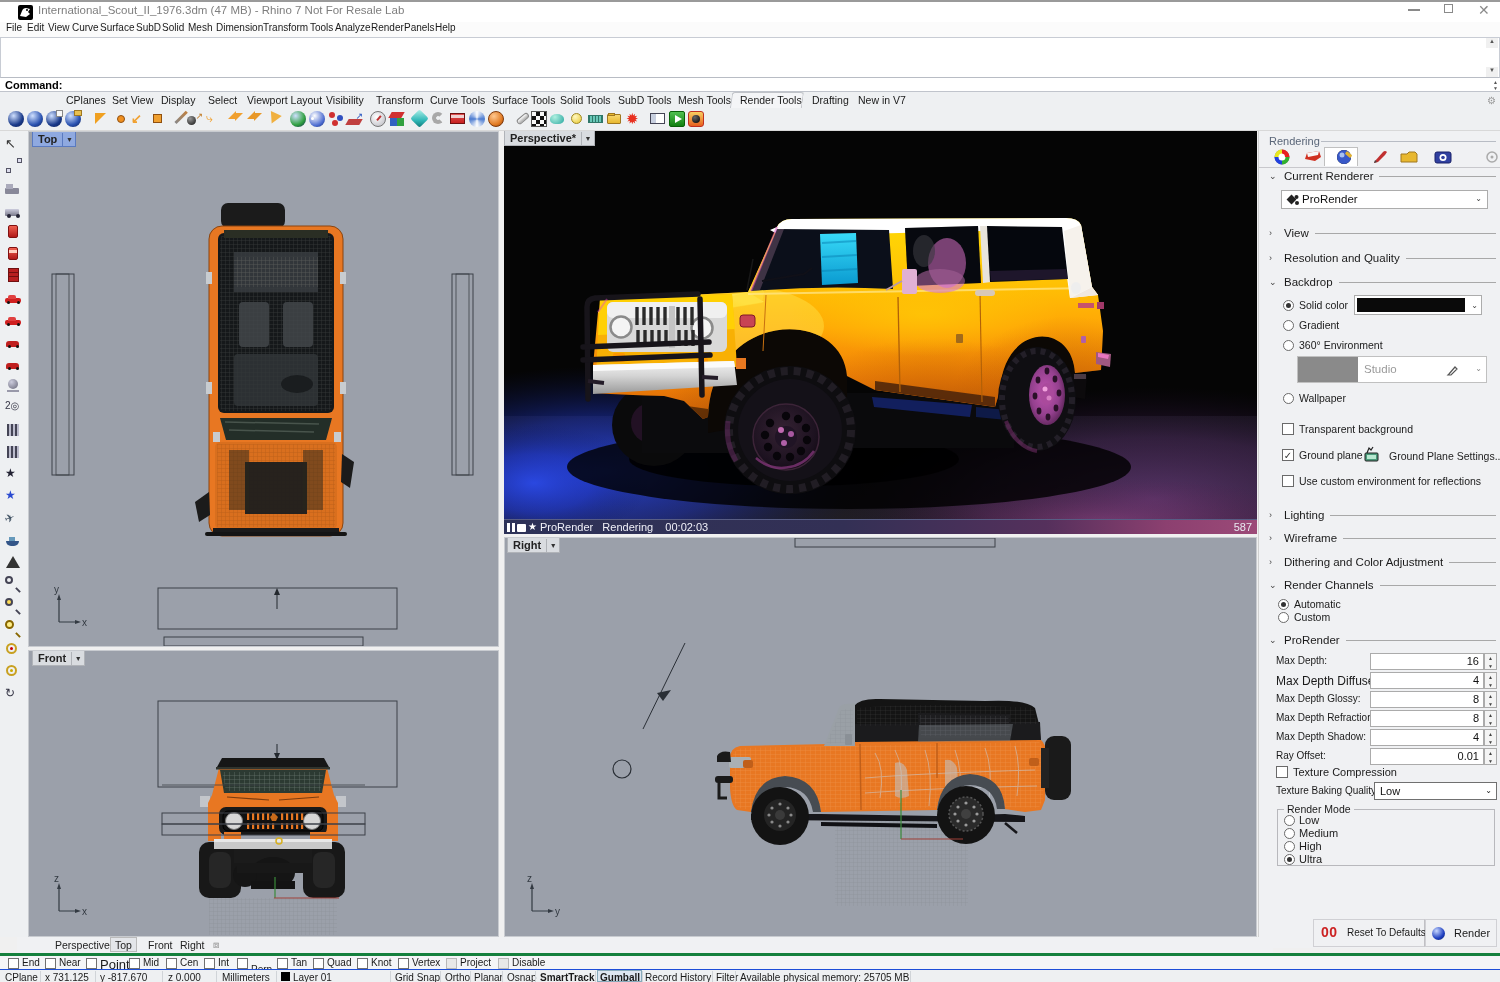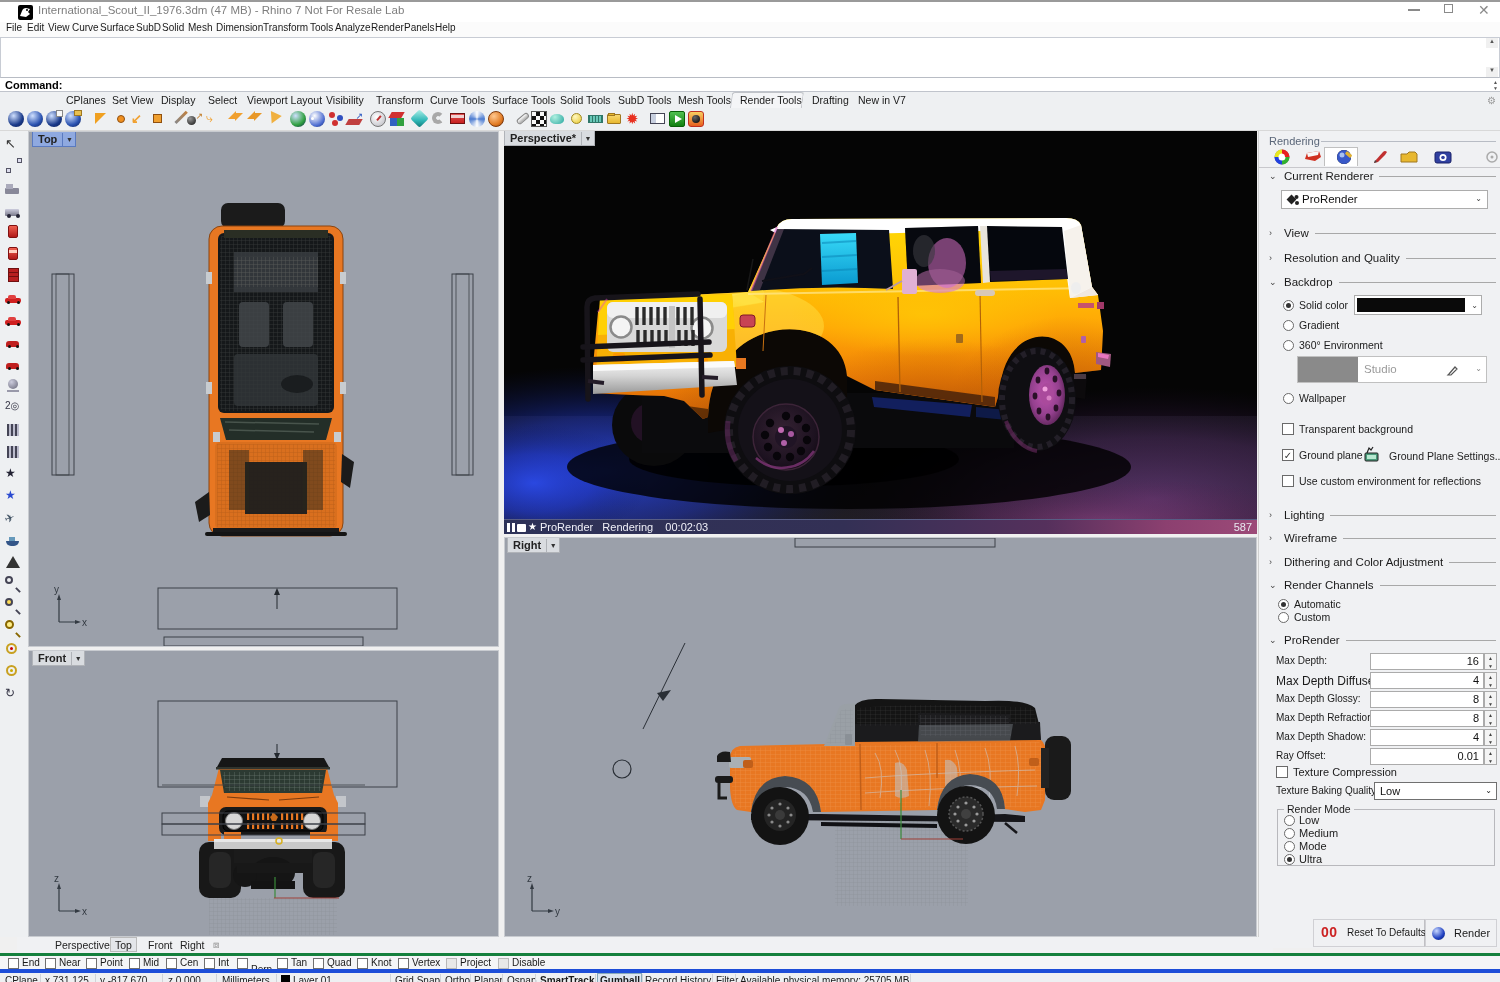--- a/index.html
+++ b/index.html
@@ -942,21 +942,21 @@
     <span style="position:absolute;left:5px;top:2px;font-size:11px;color:#111">Low</span>
     <span style="position:absolute;right:4px;top:3px;font-size:8px;color:#222">⌄</span>
   </div>
 <div style="position:absolute;left:1277px;top:809px;width:218px;height:57px;border:1px solid #b8b8bc"></div>
 <span style="position:absolute;left:1284px;top:803px;font-size:10.5px;color:#1a1a1a;background:#f0f1f3;padding:0 3px">Render Mode</span>
 <div class="radio" style="left:1284px;top:815px"></div>
 <span class="lbl" style="left:1299px;top:814px;font-size:11px">Low</span>
 <div class="radio" style="left:1284px;top:828px"></div>
 <span class="lbl" style="left:1299px;top:827px;font-size:11px">Medium</span>
 <div class="radio" style="left:1284px;top:841px"></div>
-<span class="lbl" style="left:1299px;top:840px;font-size:11px">Mode</span>
+<span class="lbl" style="left:1299px;top:840px;font-size:11px">High</span>
 <div class="radio sel" style="left:1284px;top:854px"></div>
 <span class="lbl" style="left:1299px;top:853px;font-size:11px">Ultra</span>
 <div style="position:absolute;left:1313px;top:919px;width:112px;height:28px;border:1px solid #d0d0d4;border-right:1px solid #c0c0c4;background:#f0f1f3">
 <span style="position:absolute;left:7px;top:4px;font-size:14px;font-weight:bold;color:#cc2222;letter-spacing:0.5px">00</span>
 <span style="position:absolute;left:33px;top:7px;font-size:10px;color:#1a1a1a;white-space:nowrap">Reset To Defaults</span>
   </div>
 <div style="position:absolute;left:1425px;top:919px;width:72px;height:28px;border:1px solid #d0d0d4;background:#f0f1f3">
 <div style="position:absolute;left:6px;top:7px;width:13px;height:13px;border-radius:50%;background:radial-gradient(circle at 35% 30%,#c8d8ff,#2040c0 60%,#081a60)"></div>
 <span style="position:absolute;left:28px;top:7px;font-size:11px;color:#1a1a1a">Render</span>
   </div>
@@ -967,21 +967,21 @@
     <span style="position:absolute;left:131px;top:2px">Front</span>
     <span style="position:absolute;left:163px;top:2px">Right</span>
     <span style="position:absolute;left:196px;top:2px;color:#8a8a8a;font-size:10px">⧈</span>
   </div>
 <div class="abs" id="osnaprow" style="left:0;top:953px;width:1500px;height:16px;background:#f4f5f7;border-top:3px solid #15803d">
     <div style="position:absolute;left:8px;top:2px;width:11px;height:11px;border:1px solid #707070;background:#fff"></div>
     <span style="position:absolute;left:22px;top:1px;font-size:10px;color:#1a1a1a">End</span>
     <div style="position:absolute;left:45px;top:2px;width:11px;height:11px;border:1px solid #707070;background:#fff"></div>
     <span style="position:absolute;left:59px;top:1px;font-size:10px;color:#1a1a1a">Near</span>
     <div style="position:absolute;left:86px;top:2px;width:11px;height:11px;border:1px solid #707070;background:#fff"></div>
-    <span style="position:absolute;left:100px;top:1px;font-size:10px;color:#1a1a1a">Point</span>
+    <span style="position:absolute;left:100px;top:1px;font-size:13px;color:#1a1a1a">Point</span>
     <div style="position:absolute;left:129px;top:2px;width:11px;height:11px;border:1px solid #707070;background:#fff"></div>
     <span style="position:absolute;left:143px;top:1px;font-size:10px;color:#1a1a1a">Mid</span>
     <div style="position:absolute;left:166px;top:2px;width:11px;height:11px;border:1px solid #707070;background:#fff"></div>
     <span style="position:absolute;left:180px;top:1px;font-size:10px;color:#1a1a1a">Cen</span>
     <div style="position:absolute;left:204px;top:2px;width:11px;height:11px;border:1px solid #707070;background:#fff"></div>
     <span style="position:absolute;left:218px;top:1px;font-size:10px;color:#1a1a1a">Int</span>
     <div style="position:absolute;left:237px;top:2px;width:11px;height:11px;border:1px solid #707070;background:#fff"></div>
     <span style="position:absolute;left:251px;top:8px;font-size:10px;color:#1a1a1a">Perp</span>
     <div style="position:absolute;left:277px;top:2px;width:11px;height:11px;border:1px solid #707070;background:#fff"></div>
     <span style="position:absolute;left:291px;top:1px;font-size:10px;color:#1a1a1a">Tan</span>
@@ -989,21 +989,21 @@
     <span style="position:absolute;left:327px;top:1px;font-size:10px;color:#1a1a1a">Quad</span>
     <div style="position:absolute;left:357px;top:2px;width:11px;height:11px;border:1px solid #707070;background:#fff"></div>
     <span style="position:absolute;left:371px;top:1px;font-size:10px;color:#1a1a1a">Knot</span>
     <div style="position:absolute;left:398px;top:2px;width:11px;height:11px;border:1px solid #707070;background:#fff"></div>
     <span style="position:absolute;left:412px;top:1px;font-size:10px;color:#1a1a1a">Vertex</span>
     <div style="position:absolute;left:446px;top:2px;width:11px;height:11px;border:1px solid #b8b8b8;background:#e8e8e8"></div>
     <span style="position:absolute;left:460px;top:1px;font-size:10px;color:#1a1a1a">Project</span>
     <div style="position:absolute;left:498px;top:2px;width:11px;height:11px;border:1px solid #b8b8b8;background:#e8e8e8"></div>
     <span style="position:absolute;left:512px;top:1px;font-size:10px;color:#1a1a1a">Disable</span>
   </div>
-<div class="abs" id="statusrow" style="left:0;top:969px;width:1500px;height:13px;background:#eef0f2;border-top:4px solid #1d4ed8;font-size:10px;color:#1a1a1a">
+<div class="abs" id="statusrow" style="left:0;top:969px;width:1500px;height:13px;background:#eef0f2;border-top:1px solid #1d4ed8;font-size:10px;color:#1a1a1a">
     <div style="position:absolute;left:281px;top:2px;width:9px;height:9px;background:#000"></div>
     <div style="position:absolute;left:597px;top:0;width:45px;height:12px;border:1px solid #8ab;background:#dde6f0"></div>
     <span style="position:absolute;left:5px;top:1.5px;">CPlane</span>
     <span style="position:absolute;left:45px;top:1.5px;">x 731.125</span>
     <span style="position:absolute;left:100px;top:1.5px;">y -817.670</span>
     <span style="position:absolute;left:168px;top:1.5px;">z 0.000</span>
     <span style="position:absolute;left:222px;top:1.5px;">Millimeters</span>
     <span style="position:absolute;left:293px;top:1.5px;">Layer 01</span>
     <span style="position:absolute;left:395px;top:1.5px;">Grid Snap</span>
     <span style="position:absolute;left:445px;top:1.5px;">Ortho</span>

